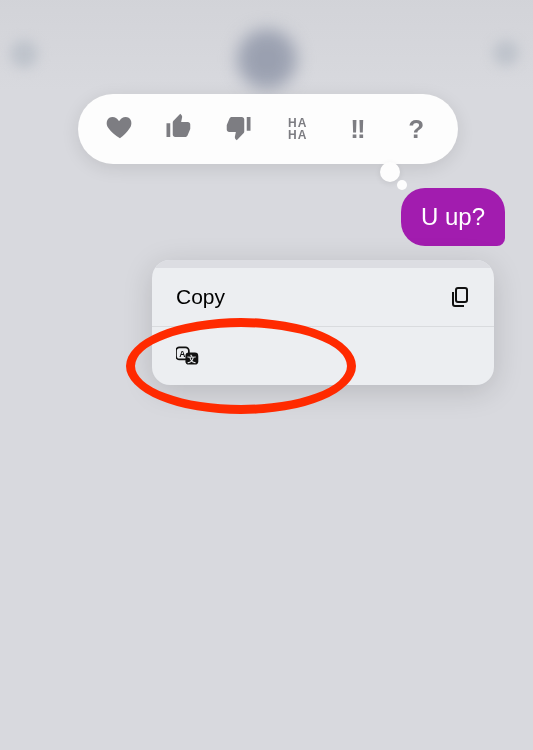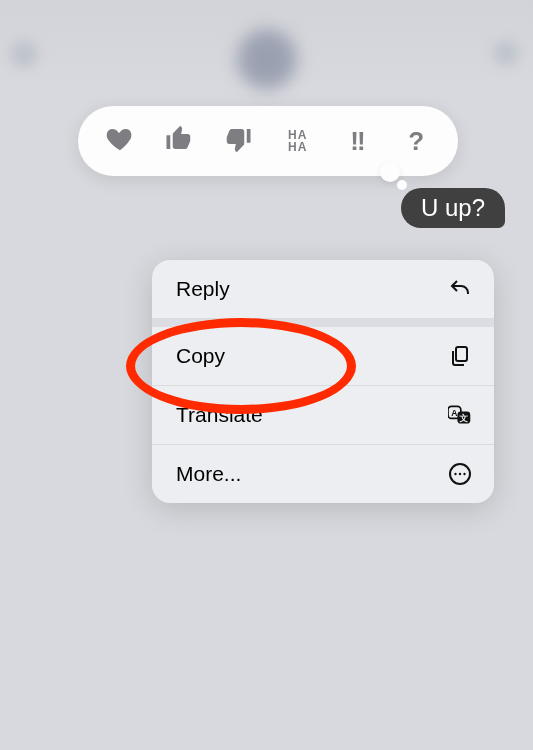--- a/index.html
+++ b/index.html
@@ -40,21 +40,21 @@
     position: absolute;
     top: 40px; right: 14px;
     width: 26px; height: 26px;
     border-radius: 50%;
     background: #bfc4cc;
     filter: blur(6px);
   }
 
   .tapback-bar {
     position: absolute;
-    top: 106px;
+    top: 94px;
     left: 78px;
     width: 380px;
     height: 70px;
     background: #fdfdfd;
     border-radius: 40px;
     display: flex;
     align-items: center;
     justify-content: space-around;
     padding: 0 12px;
     box-shadow: 0 4px 18px rgba(0,0,0,0.10);
@@ -86,24 +86,24 @@
     justify-content: center;
     color: #7d7d82;
     cursor: pointer;
   }
   .tapback-btn svg { width: 30px; height: 30px; }
 
   .message-bubble {
     position: absolute;
     top: 188px;
     right: 28px;
-    background: #404040;
+    background: #a21caf;
     color: #fff;
     font-size: 24px;
-    padding: 6px 20px;
+    padding: 15px 20px;
     border-radius: 24px;
     border-bottom-right-radius: 8px;
   }
 
   .context-menu {
     position: absolute;
     top: 260px;
     left: 152px;
     width: 342px;
     background: #eceef1;
@@ -189,61 +189,40 @@
 </div>
 <div class="tapback-tail"></div>
 <div class="tapback-tail2"></div>
 
 <div class="message-bubble">
   <span>U up?</span>
 </div>
 
 <div class="context-menu">
 
-  <div class="menu-item">
-    <span>Reply</span>
-    <span class="menu-icon">
-      <svg viewBox="0 0 24 24" fill="none" stroke="currentColor" stroke-width="2">
-          <path d="M9 14l-5-5 5-5"></path>
-          <path d="M4 9h9c4 0 7 3 7 7v1"></path>
-        </svg>
-    </span>
-  </div>
 
 
 
   <div class="menu-item gap-top">
     <span>Copy</span>
     <span class="menu-icon">
       <svg viewBox="0 0 24 24" fill="none" stroke="currentColor" stroke-width="2">
           <rect x="8" y="3" width="11" height="14" rx="2"></rect>
           <path d="M5 7v12a2 2 0 0 0 2 2h9"></path>
         </svg>
     </span>
   </div>
 
   <div class="menu-item">
-    <span>Translate</span>
     <span class="menu-icon">
       <svg viewBox="0 0 28 24">
           <rect x="0" y="2" width="15" height="14" rx="4" fill="none" stroke="currentColor" stroke-width="2"></rect>
           <text x="7.5" y="13" text-anchor="middle" font-size="10" font-weight="bold" fill="currentColor">A</text>
           <rect x="11" y="8" width="15" height="14" rx="4" fill="currentColor"></rect>
           <text x="18.5" y="19" text-anchor="middle" font-size="10" font-weight="bold" fill="#eceef1">文</text>
         </svg>
     </span>
   </div>
 
-  <div class="menu-item">
-    <span>More...</span>
-    <span class="menu-icon">
-      <svg viewBox="0 0 24 24" fill="none" stroke="currentColor" stroke-width="2">
-          <circle cx="12" cy="12" r="10"></circle>
-          <circle cx="7.5" cy="12" r="1.2" fill="currentColor" stroke="none"></circle>
-          <circle cx="12" cy="12" r="1.2" fill="currentColor" stroke="none"></circle>
-          <circle cx="16.5" cy="12" r="1.2" fill="currentColor" stroke="none"></circle>
-        </svg>
-    </span>
-  </div>
 
 </div>
 
 <div class="annotation-ellipse"></div>
 
 </body></html>

